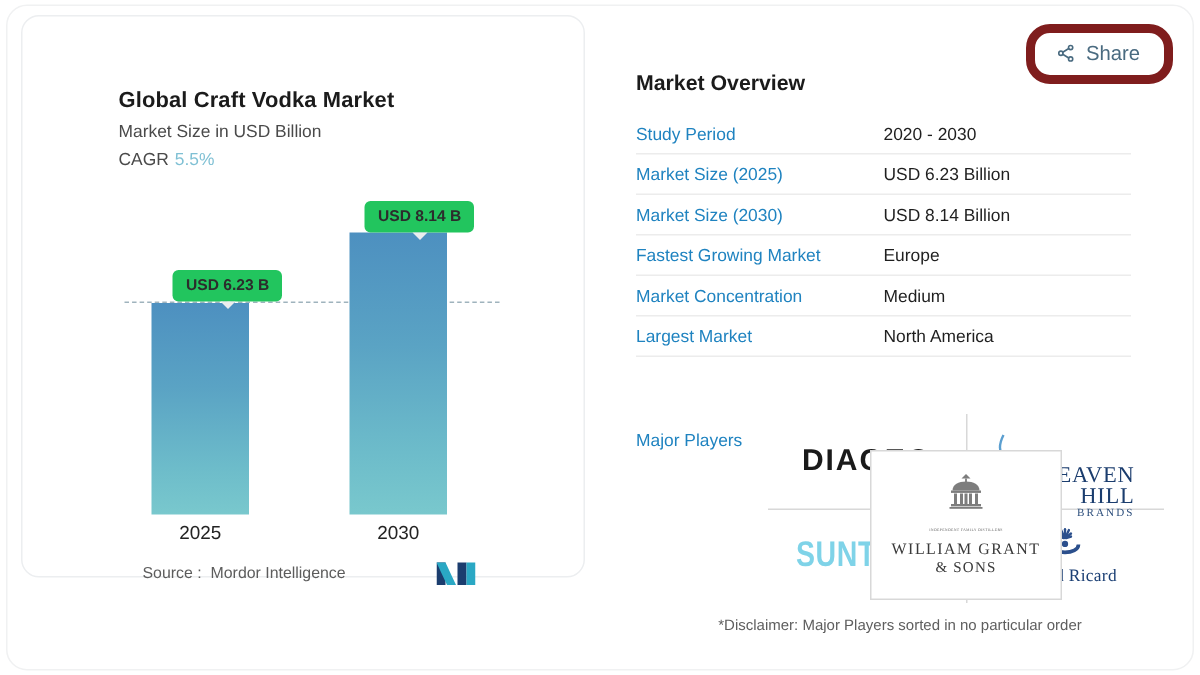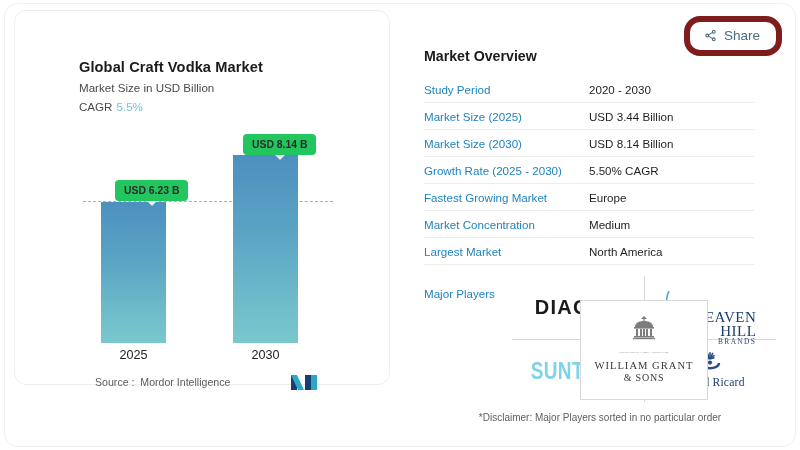--- a/index.html
+++ b/index.html
@@ -228,29 +228,25 @@
   <div class="right">
     <div class="mo-title">Market Overview</div>
 
     <div class="table">
       <div class="trow">
         <div class="k">Study Period</div>
         <div class="v">2020 - 2030</div>
       </div>
       <div class="trow">
         <div class="k">Market Size (2025)</div>
-        <div class="v">USD 3.44 Billion</div>
+        <div class="v">USD 6.23 Billion</div>
       </div>
       <div class="trow">
         <div class="k">Market Size (2030)</div>
         <div class="v">USD 8.14 Billion</div>
-      </div>
-      <div class="trow">
-        <div class="k">Growth Rate (2025 - 2030)</div>
-        <div class="v">5.50% CAGR</div>
       </div>
       <div class="trow">
         <div class="k">Fastest Growing Market</div>
         <div class="v">Europe</div>
       </div>
       <div class="trow">
         <div class="k">Market Concentration</div>
         <div class="v">Medium</div>
       </div>
       <div class="trow">

